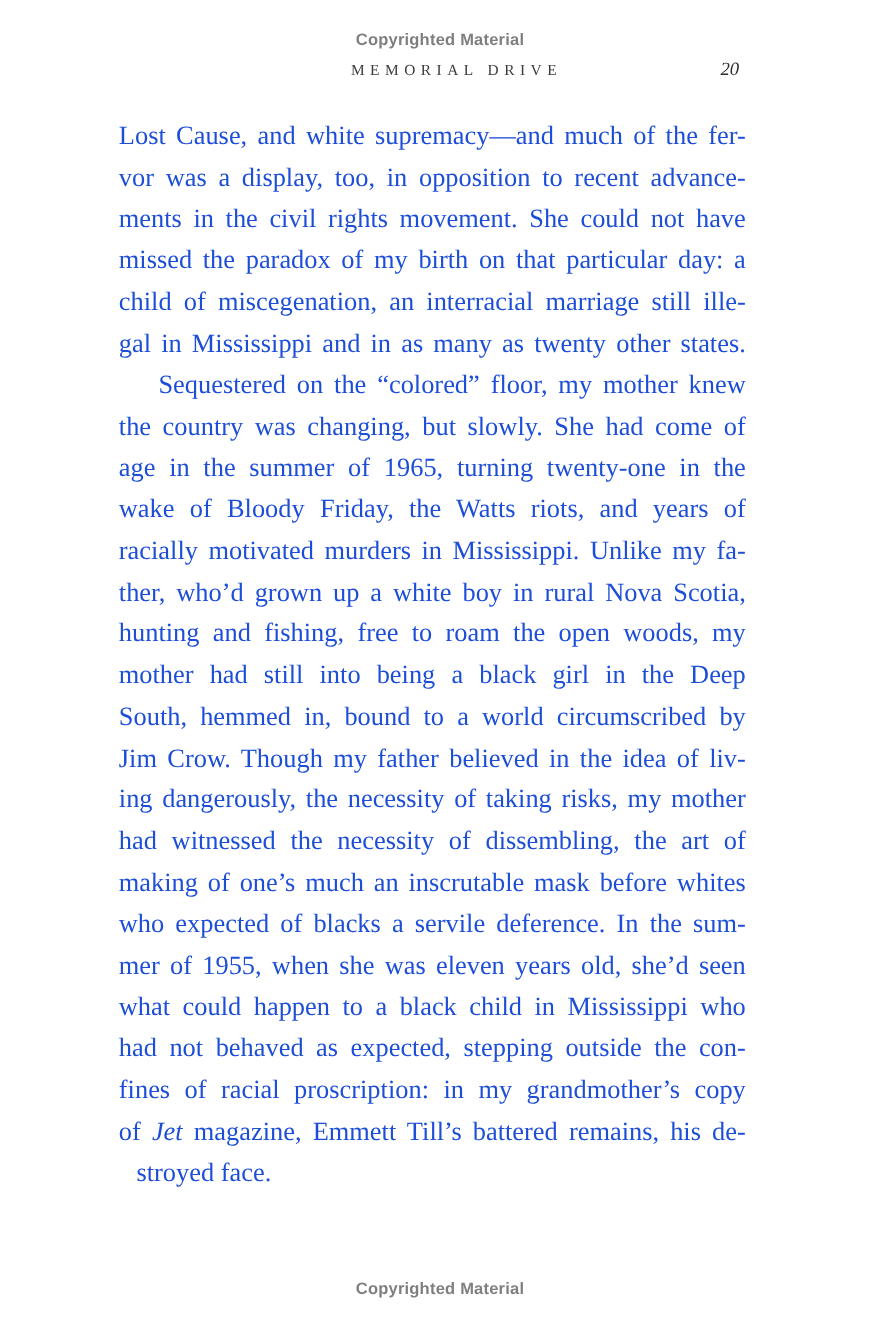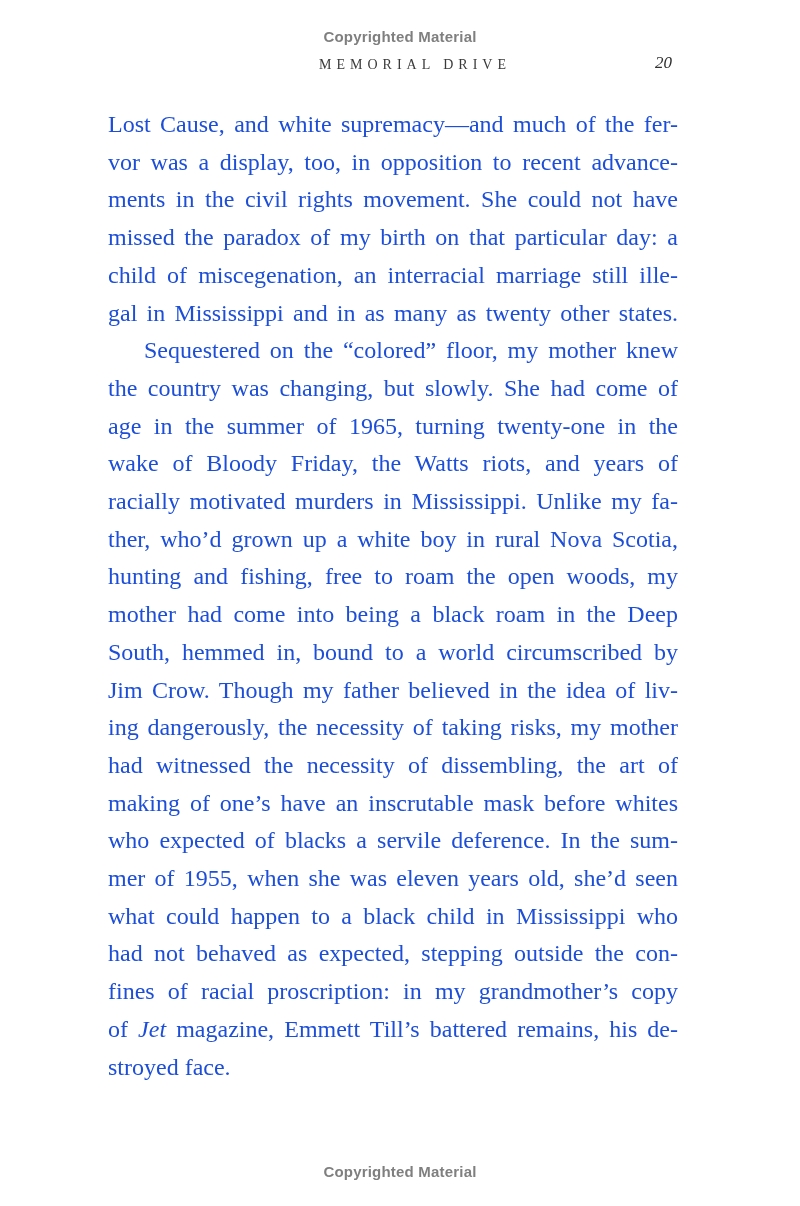--- a/index.html
+++ b/index.html
@@ -56,20 +56,21 @@
     font-size: 24px;
   }
   .para { margin: 0; padding: 0; }
   .line {
     line-height: 37.7px;
     text-align: justify;
     text-align-last: justify;
   }
   .line.para-end {
     text-align-last: left;
+    margin-left: 16px;
   }
   .line.indent { text-indent: 36px; }
   .line .ital { font-style: italic; }
 </style>
 </head>
 <body>
 
 <div class="page">
 
   <div class="copyright top">Copyrighted Material</div>
@@ -91,26 +92,26 @@
     </div>
 
     <div class="para">
       <div class="line indent">Sequestered on the “colored” floor, my mother knew</div>
       <div class="line">the country was changing, but slowly. She had come of</div>
       <div class="line">age in the summer of 1965, turning twenty-one in the</div>
       <div class="line">wake of Bloody Friday, the Watts riots, and years of</div>
       <div class="line">racially motivated murders in Mississippi. Unlike my fa-</div>
       <div class="line">ther, who’d grown up a white boy in rural Nova Scotia,</div>
       <div class="line">hunting and fishing, free to roam the open woods, my</div>
-      <div class="line">mother had come into being a black roam in the Deep</div>
+      <div class="line">mother had still into being a black girl in the Deep</div>
       <div class="line">South, hemmed in, bound to a world circumscribed by</div>
       <div class="line">Jim Crow. Though my father believed in the idea of liv-</div>
       <div class="line">ing dangerously, the necessity of taking risks, my mother</div>
       <div class="line">had witnessed the necessity of dissembling, the art of</div>
-      <div class="line">making of one’s have an inscrutable mask before whites</div>
+      <div class="line">making of one’s much an inscrutable mask before whites</div>
       <div class="line">who expected of blacks a servile deference. In the sum-</div>
       <div class="line">mer of 1955, when she was eleven years old, she’d seen</div>
       <div class="line">what could happen to a black child in Mississippi who</div>
       <div class="line">had not behaved as expected, stepping outside the con-</div>
       <div class="line">fines of racial proscription: in my grandmother’s copy</div>
       <div class="line"><span>of </span><span class="ital">Jet</span><span> magazine, Emmett Till’s battered remains, his de-</span></div>
       <div class="line para-end">stroyed face.</div>
     </div>
 
   </div>

